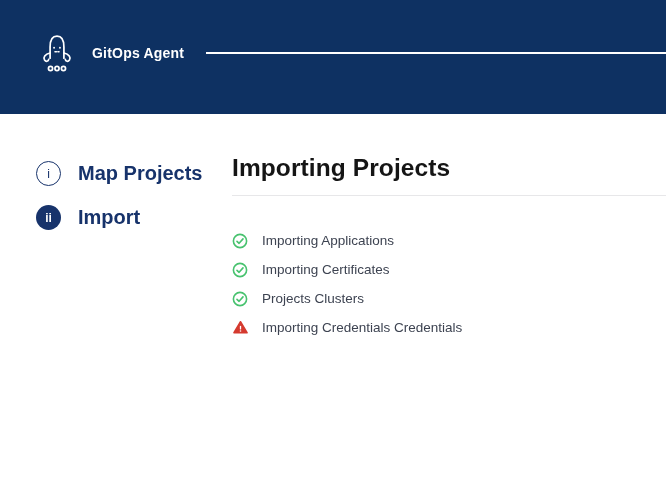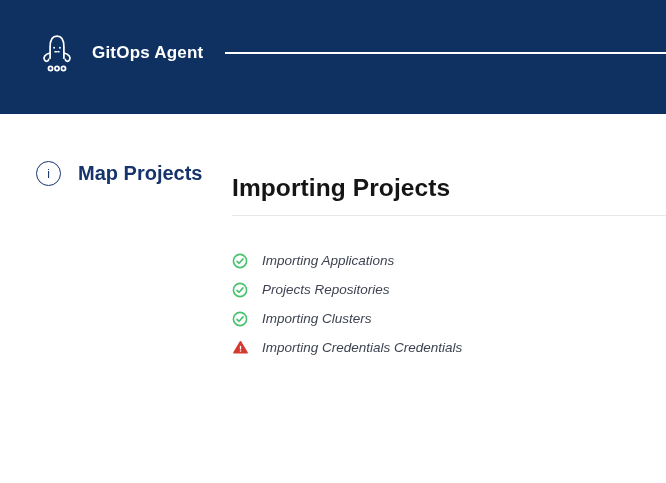--- a/index.html
+++ b/index.html
@@ -4,39 +4,39 @@
 <style>
   * { margin:0; padding:0; box-sizing:border-box; }
   html,body { background:#fff; }
   body { font-family:"Liberation Sans", sans-serif; }
   .page { width:666px; height:483px; overflow:hidden; background:#fff; position:relative; }
 
   
   .header { height:114px; background:var(--header-bg,#0e3162); position:relative; }
   .brand-row { position:absolute; left:38px; top:31px; right:0; height:44px; display:flex; align-items:center; }
   .logo { width:38px; height:44px; flex:0 0 auto; }
-  .brand-name { color:#ffffff; font-size:17px; font-weight:700; letter-spacing:.2px; margin-left:16px; white-space:nowrap; }
+  .brand-name { color:#ffffff; font-size:14px; font-weight:700; letter-spacing:.2px; margin-left:16px; white-space:nowrap; }
   .header-rule { flex:1; height:2px; background:#ffffff; margin-left:22px; }
 
   
   .content { display:flex; }
 
   
   .sidebar { width:232px; padding:47px 0 0 36px; flex:0 0 auto; }
   .step { display:flex; align-items:center; margin-bottom:19px; cursor:pointer; }
   .step-circle { width:25px; height:25px; border-radius:50%; display:flex; align-items:center; justify-content:center; font-size:12px; flex:0 0 auto; }
   .step-circle.inactive { border:1.5px solid var(--navy,#17336b); color:var(--navy,#17336b); background:#fff; }
   .step-circle.active { background:var(--navy,#17336b); color:#fff; font-weight:700; }
   .step-label { margin-left:17px; color:var(--navy,#17336b); font-weight:600; font-size:20px; white-space:nowrap; }
 
   
-  .main { flex:1; padding-top:60px; }
+  .main { flex:1; padding-top:40px; }
   .page-title { font-size:24.5px; font-weight:700; color:#151515; letter-spacing:.1px; }
   .divider { height:1px; background:#e7e7e9; margin-top:13px; }
-  .status-list { margin-top:30px;font-style:italic; }
+  .status-list { margin-top:30px; }
   .status-row { display:flex; align-items:center; height:29px; }
   .status-icon { width:16px; height:16px; margin-right:14px; flex:0 0 auto; display:flex; align-items:center; justify-content:center; }
   .status-label { font-size:13.5px; color:#3d4351; white-space:nowrap; }
 </style>
 </head>
 <body>
 
 <div class="page">
 
   <div class="header">
@@ -63,20 +63,24 @@
     </div>
   </div>
 
   <div class="content">
 
     <div class="sidebar">
       <div class="step">
         <span class="step-circle inactive">i</span>
         <span class="step-label">Map Projects</span>
       </div>
+      <div class="step">
+        <span class="step-circle active">ii</span>
+        <span class="step-label">Import</span>
+      </div>
     </div>
 
     <div class="main">
       <h1 class="page-title">Importing Projects</h1>
       <div class="divider"></div>
 
       <div class="status-list">
 
         <div class="status-row">
           <span class="status-icon">
@@ -88,31 +92,31 @@
           <span class="status-label">Importing Applications</span>
         </div>
 
         <div class="status-row">
           <span class="status-icon">
             <svg viewBox="0 0 16 16" width="16" height="16">
                 <circle cx="8" cy="8" r="6.6" fill="none" stroke="var(--success,#47c26e)" stroke-width="1.6"></circle>
                 <path d="M5 8.3 L7.1 10.3 L11 5.9" fill="none" stroke="var(--success,#47c26e)" stroke-width="1.6" stroke-linecap="round" stroke-linejoin="round"></path>
               </svg>
           </span>
-          <span class="status-label">Projects Repositories</span>
+          <span class="status-label">Importing Certificates</span>
         </div>
 
         <div class="status-row">
           <span class="status-icon">
             <svg viewBox="0 0 16 16" width="16" height="16">
                 <circle cx="8" cy="8" r="6.6" fill="none" stroke="var(--success,#47c26e)" stroke-width="1.6"></circle>
                 <path d="M5 8.3 L7.1 10.3 L11 5.9" fill="none" stroke="var(--success,#47c26e)" stroke-width="1.6" stroke-linecap="round" stroke-linejoin="round"></path>
               </svg>
           </span>
-          <span class="status-label">Importing Clusters</span>
+          <span class="status-label">Projects Clusters</span>
         </div>
 
 
 
         <div class="status-row">
           <span class="status-icon">
             <svg viewBox="0 0 16 16" width="15" height="15">
                 <path d="M8 1.8 L15 13.6 H1 Z" fill="var(--error,#d53a2f)" stroke="var(--error,#d53a2f)" stroke-width="1.6" stroke-linejoin="round"></path>
                 <rect x="7.3" y="6.2" width="1.4" height="4" rx="0.7" fill="#ffffff"></rect>
                 <circle cx="8" cy="11.7" r="0.85" fill="#ffffff"></circle>

